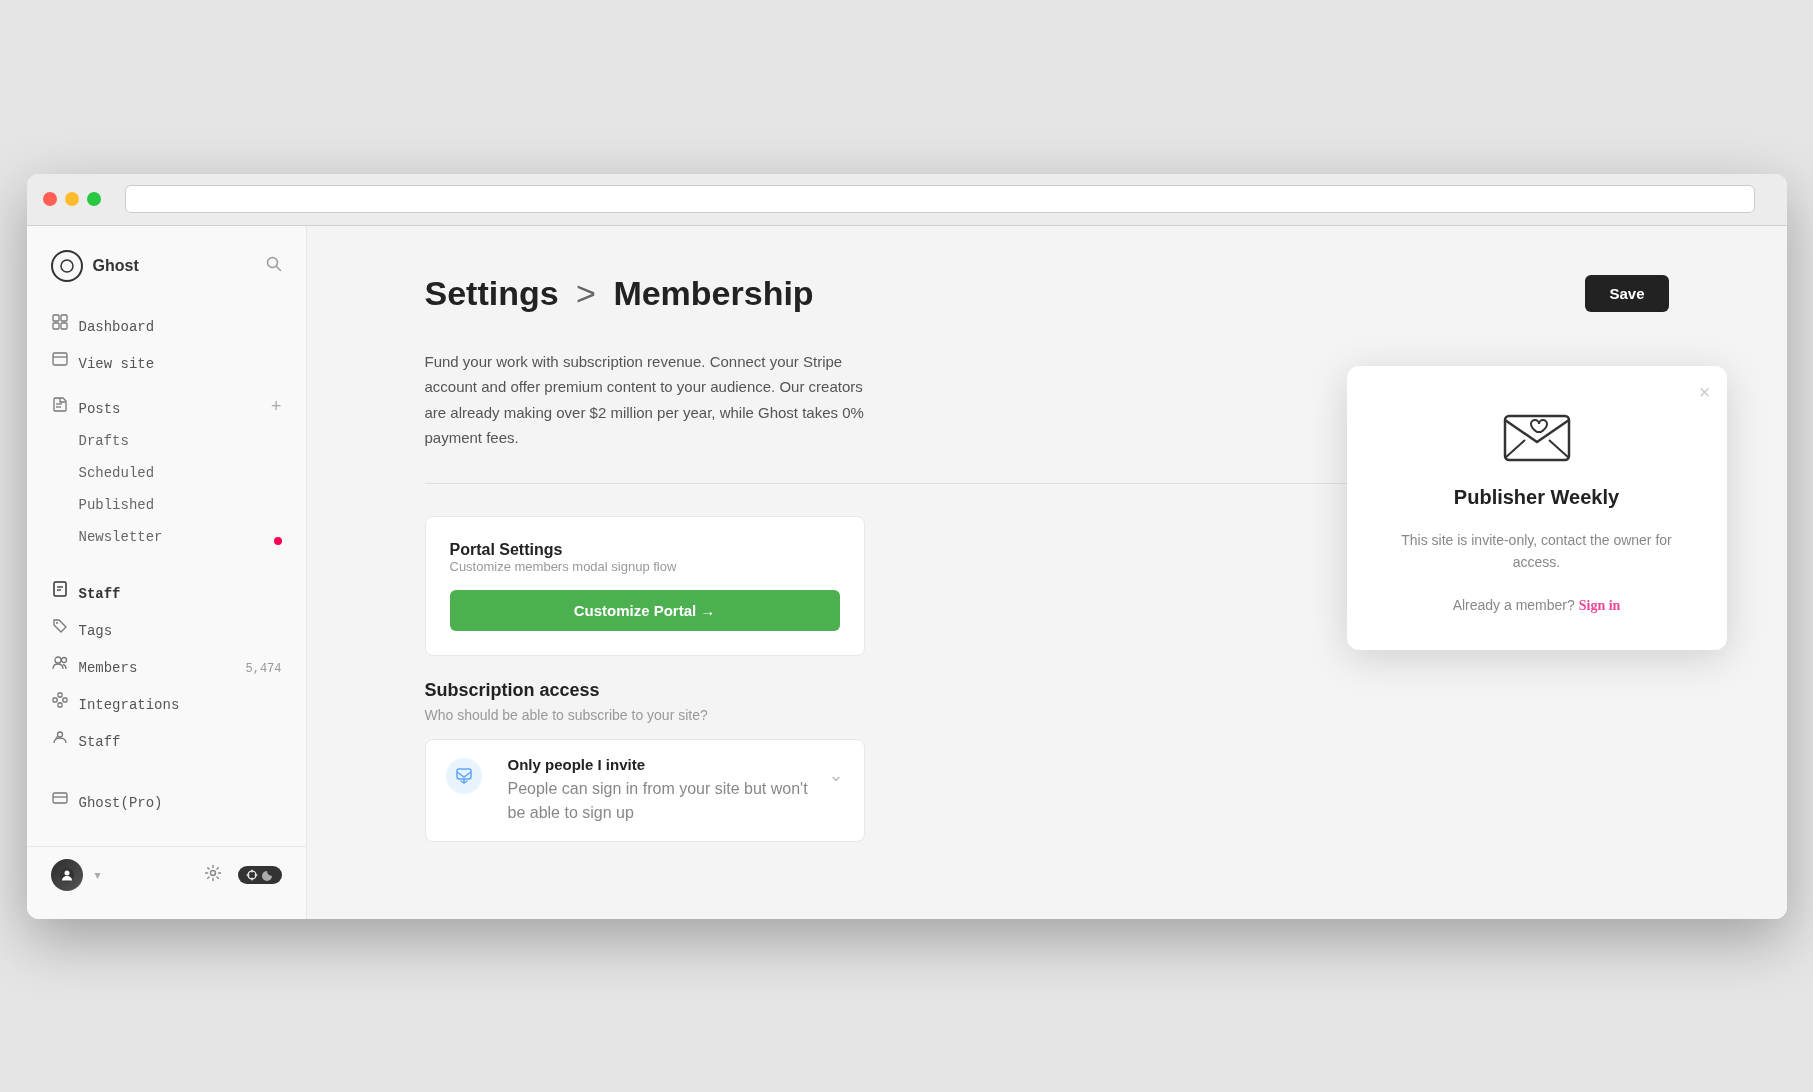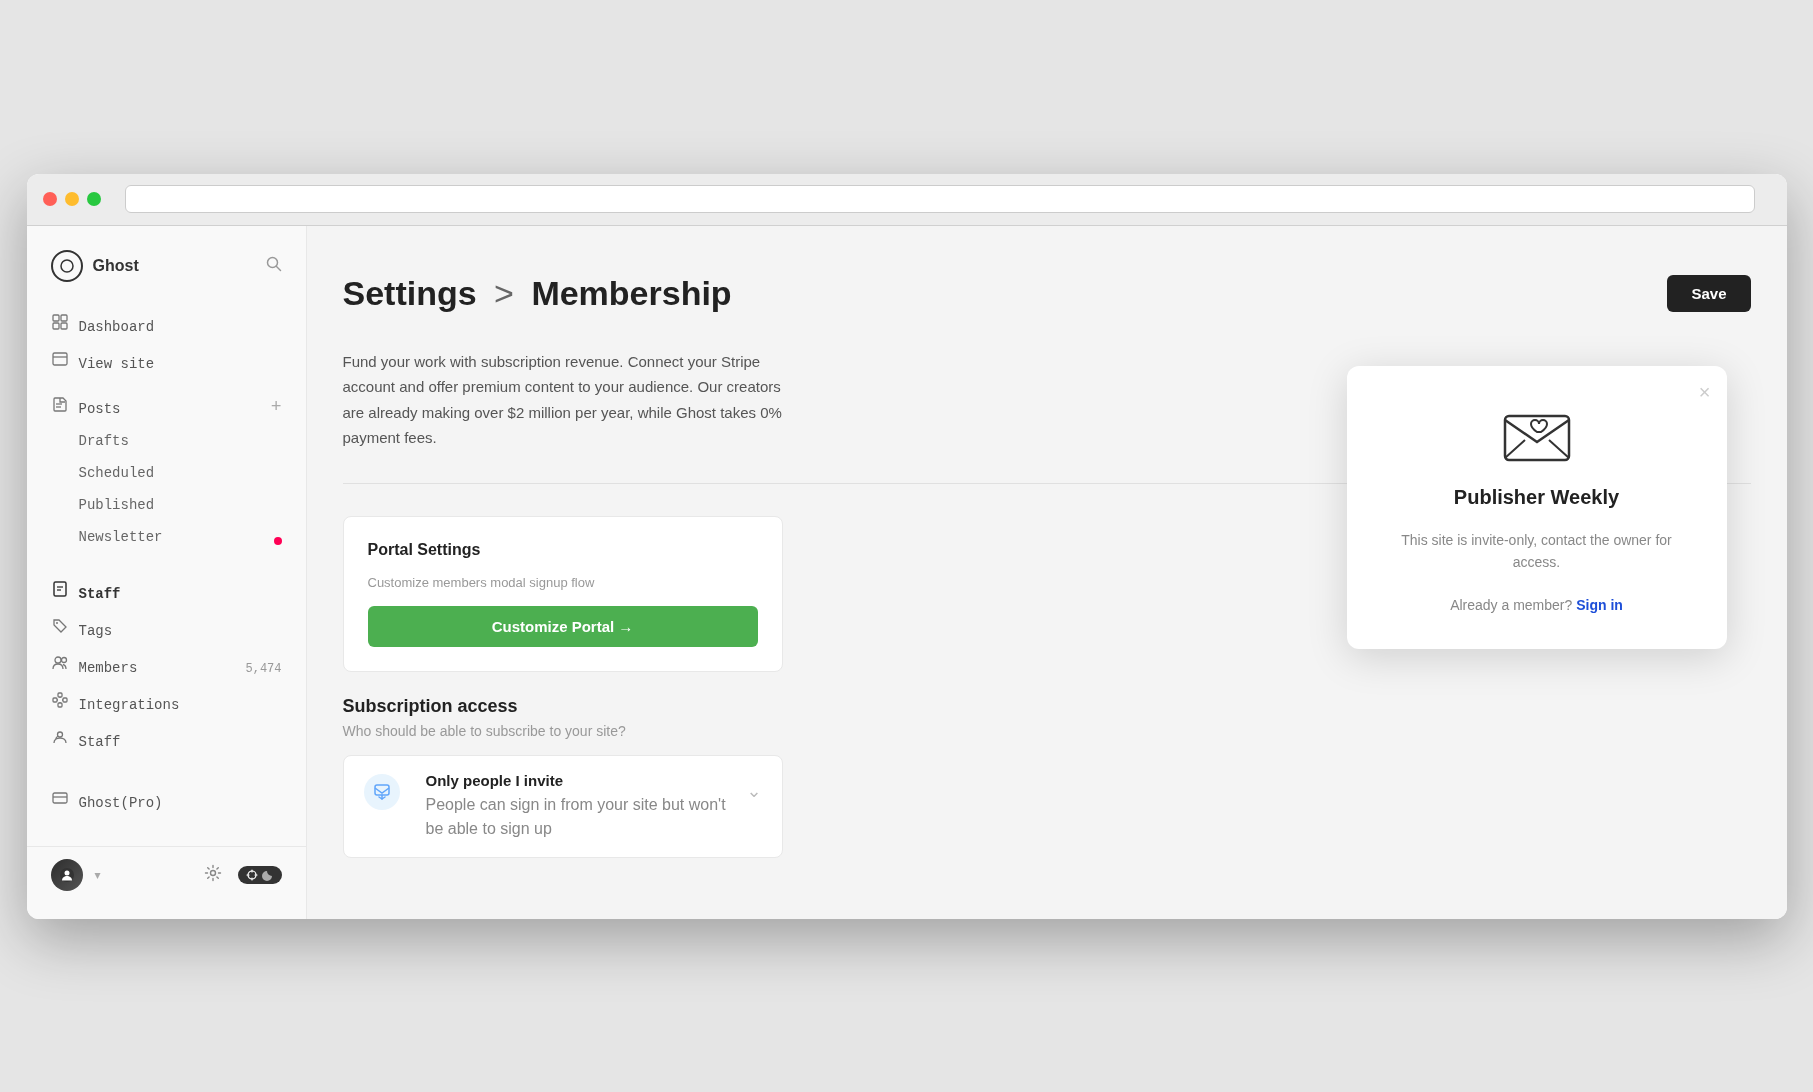--- a/index.html
+++ b/index.html
@@ -143,21 +143,21 @@
       align-items: center;
       gap: 16px;
       color: #888;
       font-size: 16px;
     }
     
     .main-content {
       flex: 1;
       background: #f4f4f4;
       overflow-y: auto;
-      padding: 48px 36px;
+      padding: 48px 118px;
       position: relative;
     }
     .page-header {
       display: flex;
       align-items: center;
       justify-content: space-between;
       margin-bottom: 36px;
     }
     .page-title {
       font-size: 34px;
@@ -196,21 +196,21 @@
       border-radius: 8px;
       border: 1px solid #e8e8e8;
       padding: 24px;
       margin-bottom: 24px;
       max-width: 440px;
     }
     .card-title {
       font-size: 16px;
       font-weight: 700;
       color: #222;
-      margin-bottom: 16px;
+      margin-bottom: 0;
     }
     .card-subtitle {
       font-size: 13px;
       color: #999;
       margin-bottom: 16px;
     }
     .customize-btn {
       background: #4caf50;
       color: #fff;
       border: none;
@@ -305,22 +305,23 @@
       font-size: 14px;
       color: #888;
       line-height: 1.6;
       margin-bottom: 24px;
     }
     .popup-signin {
       font-size: 14px;
       color: #888;
     }
     .popup-signin strong {
-      color: #1d4ed8;
-      font-weight: 700;
+      color: #ec4899;
+      font-weight: 700;
+      font-family: Liberation Serif, serif;
     }
   </style>
 </head>
 <body>
 
 <div class="browser-window">
 
   <div class="browser-titlebar">
     <span class="traffic-light red"></span>
     <span class="traffic-light yellow"></span>

